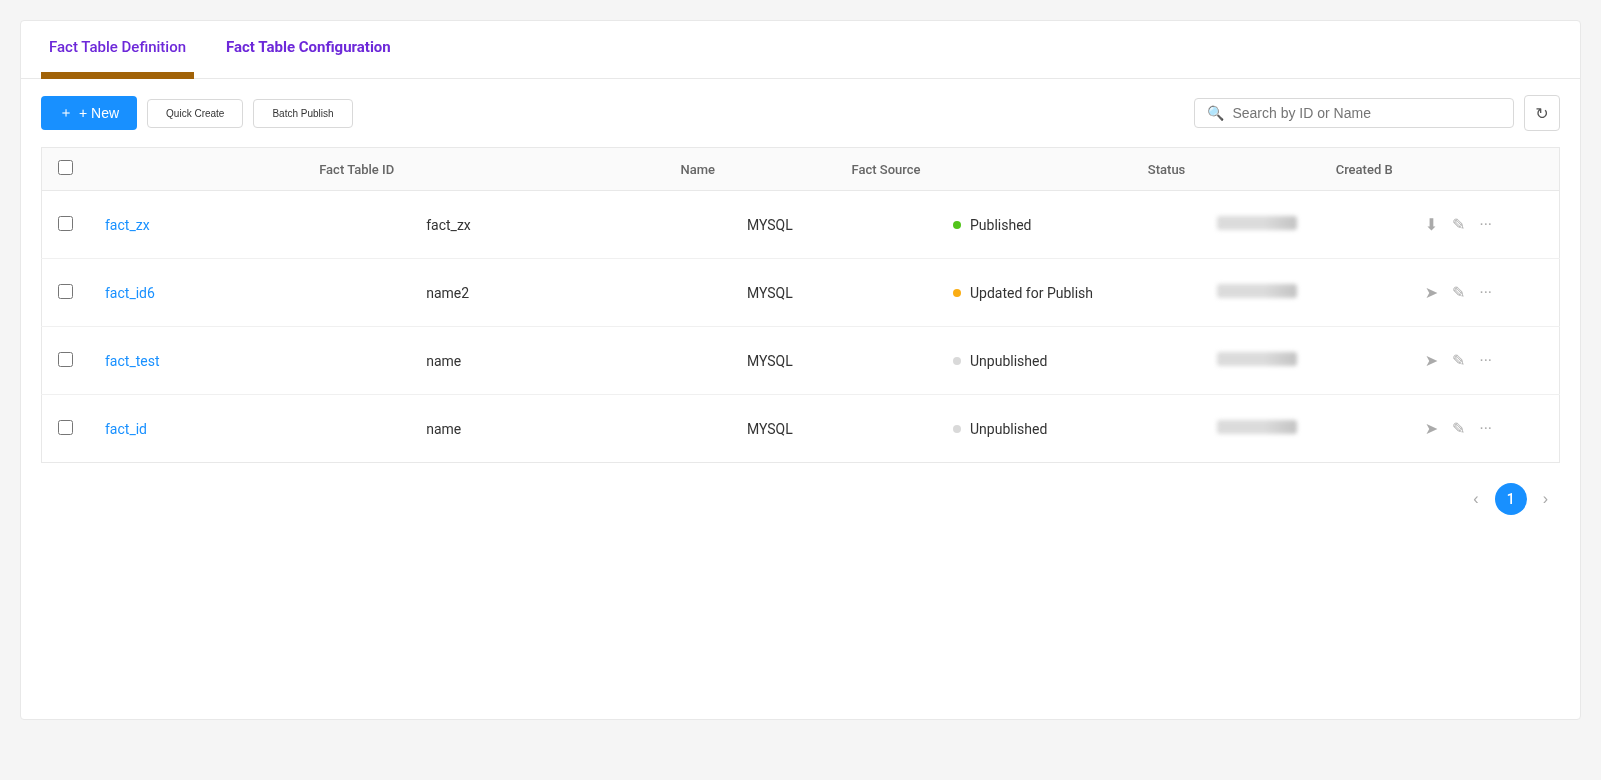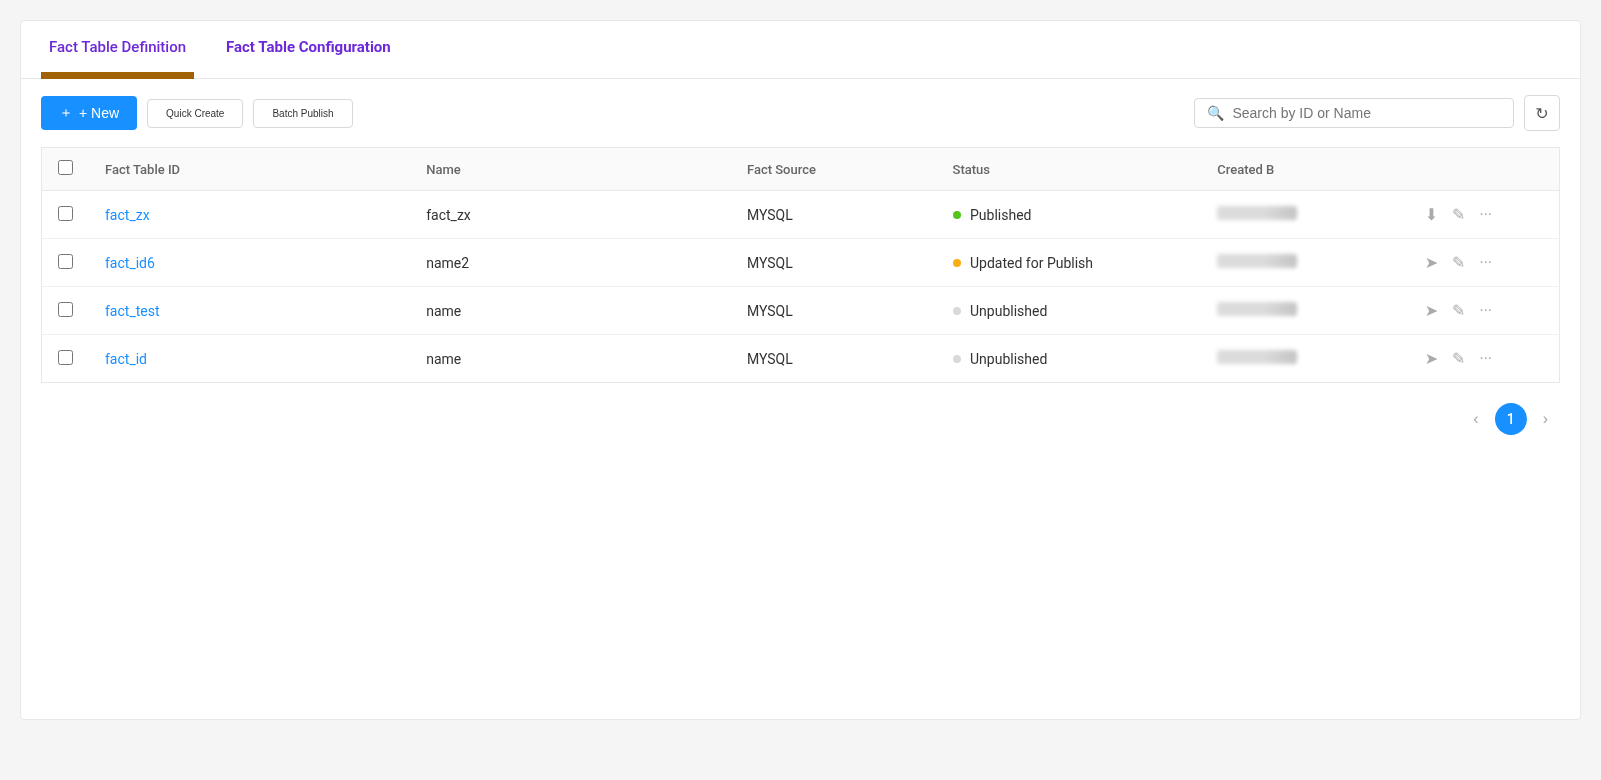--- a/index.html
+++ b/index.html
@@ -111,28 +111,28 @@
     table {
       width: 100%;
       border-collapse: collapse;
       border: 1px solid #e8e8e8;
     }
     thead tr {
       background: #fafafa;
     }
     th {
       padding: 12px 16px;
-      text-align: left;
+      text-align: right;
       font-weight: 500;
       color: #666;
       border-bottom: 1px solid #e8e8e8;
       font-size: 13px;
     }
     td {
-      padding: 14px 16px;
+      padding: 24px 16px;
       border-bottom: 1px solid #f0f0f0;
       vertical-align: middle;
       font-size: 14px;
       color: #333;
     }
     tr:last-child td { border-bottom: none; }
     .checkbox-cell {
       width: 40px;
       text-align: center;
     }

